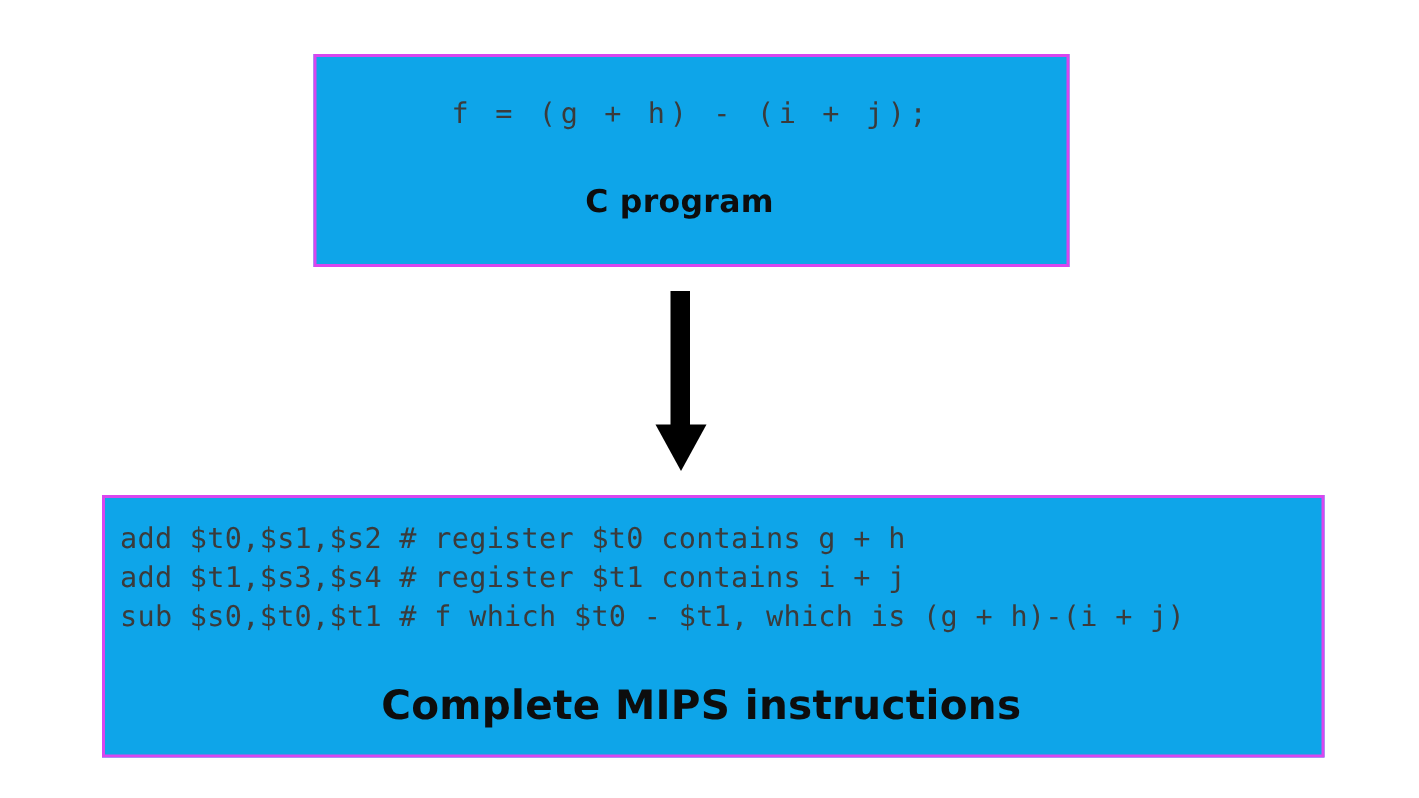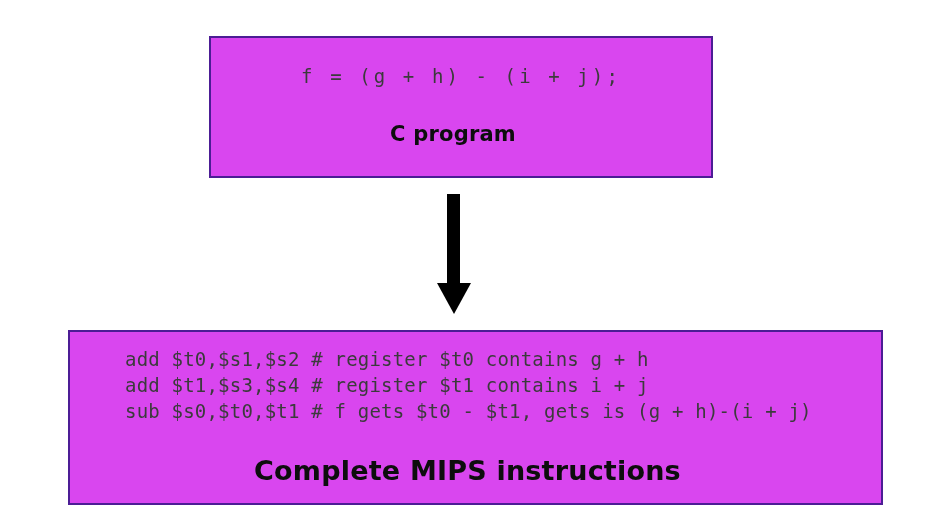--- a/index.html
+++ b/index.html
@@ -20,22 +20,22 @@
     position: absolute;
     left: 0; top: 0;
     width: 946px;
     height: 532px;
   }
 
   
   .box {
     position: absolute;
     box-sizing: border-box;
-    background: #d946ef;
-    border: 2px solid #4c1d95;
+    background: #0ea5e9;
+    border: 2px solid #d946ef;
   }
 
   #c-program-box {
     left: 209px;
     top: 36px;
     width: 504px;
     height: 142px;
   }
 
   #mips-box {
@@ -66,21 +66,20 @@
   #mips-code {
     position: absolute;
     left: 10px;
     top: 14px;
     font-size: 19px;
     line-height: 26px;
     letter-spacing: 0.2px;
   }
   #mips-code .code-line {
     display: block;
-    margin-left: 45px;
   }
 
   
   .caption {
     position: absolute;
     left: 0;
     right: 16px;
     text-align: center;
     font-family: "DejaVu Sans", "Liberation Sans", sans-serif;
     font-weight: bold;
@@ -123,18 +122,18 @@
     <svg width="48" height="124" viewBox="0 0 48 124" xmlns="http://www.w3.org/2000/svg">
       <rect x="17" y="0" width="13" height="92" fill="#000000"></rect>
       <polygon points="7,89 41,89 24,120" fill="#000000"></polygon>
     </svg>
   </div>
 
   <div class="box" id="mips-box">
     <div id="mips-code">
       <span class="code-line">add $t0,$s1,$s2 # register $t0 contains g + h</span>
       <span class="code-line">add $t1,$s3,$s4 # register $t1 contains i + j</span>
-      <span class="code-line">sub $s0,$t0,$t1 # f gets $t0 - $t1, gets is (g + h)-(i + j)</span>
+      <span class="code-line">sub $s0,$t0,$t1 # f which $t0 - $t1, which is (g + h)-(i + j)</span>
     </div>
     <div class="caption" id="mips-caption">Complete MIPS instructions</div>
   </div>
 
 </div>
 
 </body></html>

